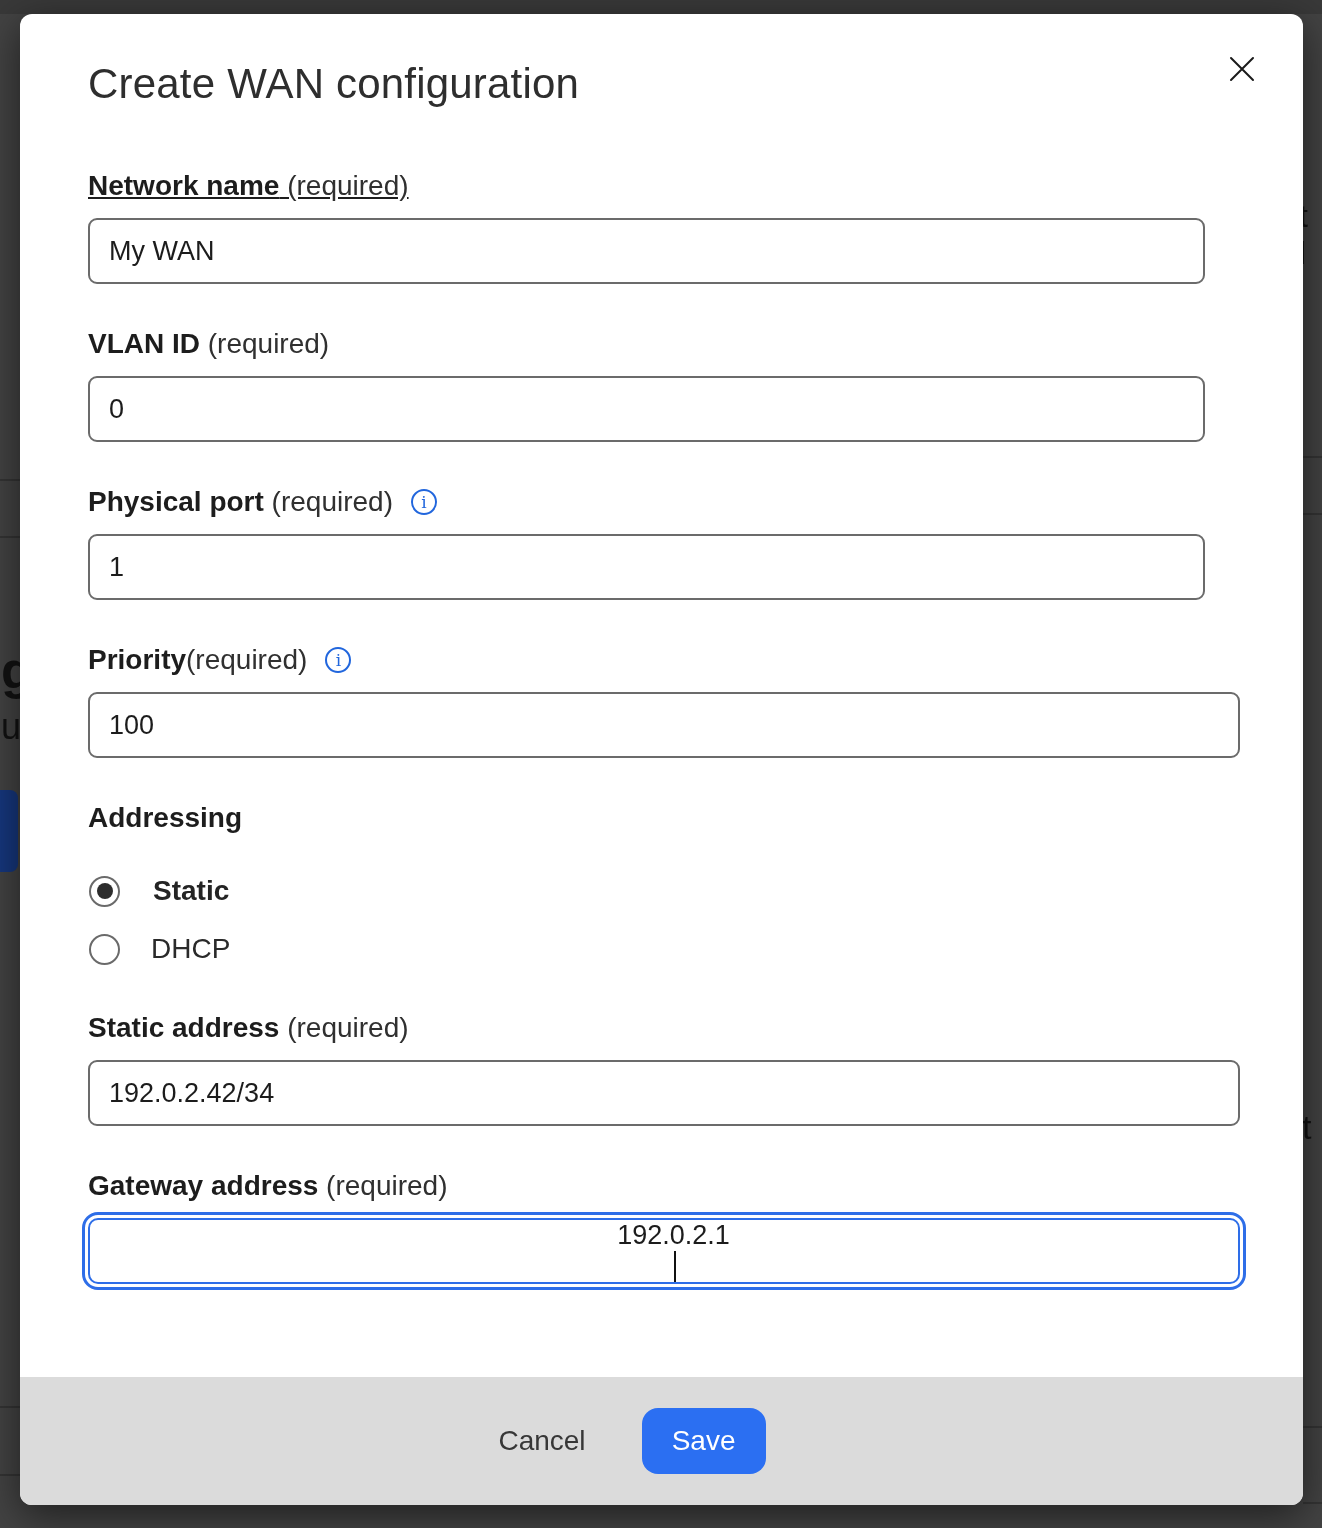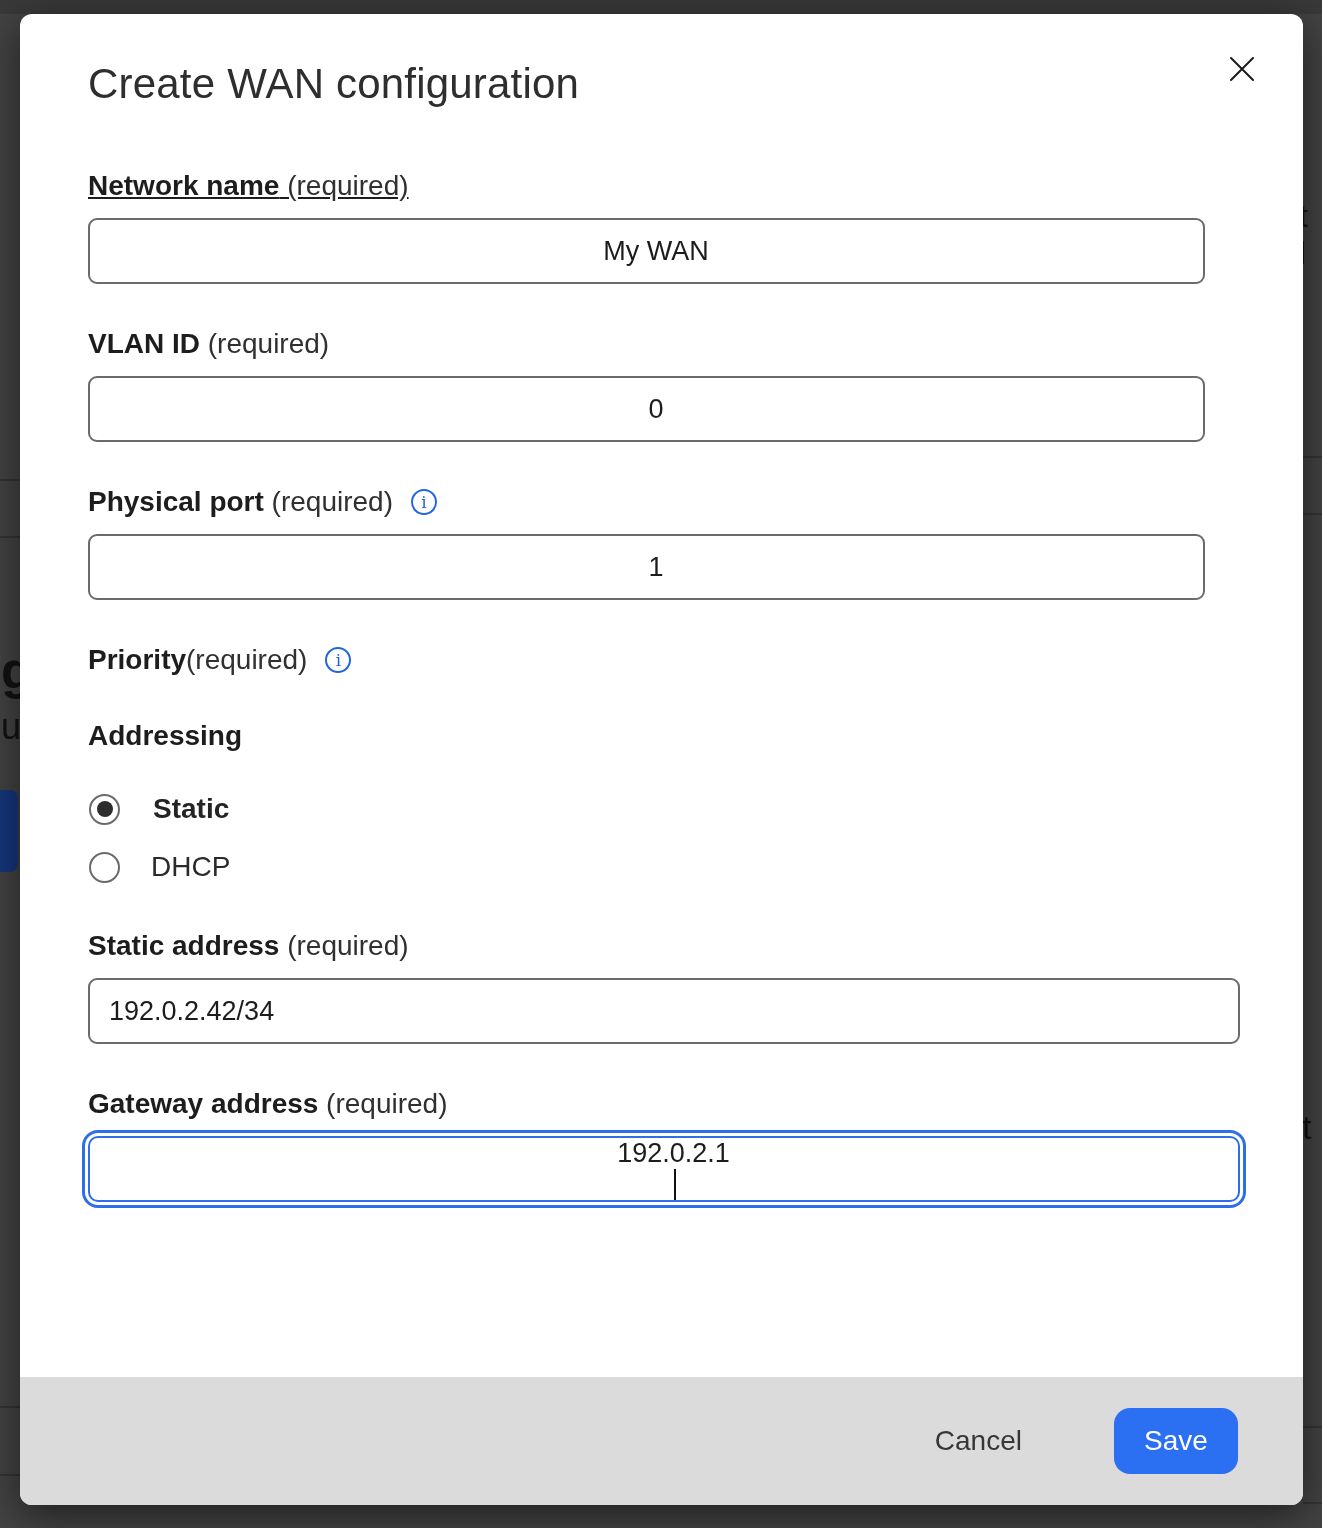--- a/index.html
+++ b/index.html
@@ -35,40 +35,40 @@
   .field-label .lbl { font-weight:bold; color:#1d1d1d; }
   .field-label .req { font-weight:400; color:#303030; white-space:pre; }
   .field-label--first { margin-top:62px;text-decoration:underline; }
 
   .info-icon { display:inline-flex; align-items:center; justify-content:center;
                width:26px; height:26px; margin-left:18px; border:2px solid #2166dd; border-radius:50%;
                color:#2166dd; font-family:"DejaVu Serif",serif; font-size:17px; line-height:1; cursor:pointer; }
 
   .text-input { margin-top:16px; height:66px; border:2px solid #6b6b6b; border-radius:9px;
                 display:flex; align-items:center; padding-left:19px; font-size:27px; color:#1c1c1c; background:#fff; }
-  .input--narrow { width:1117px;justify-content:center; }
+  .input--narrow { width:1117px; }
   .input--wide   { width:1152px; }
   .text-input--focused { border:2px solid #2e6ee8; outline:3px solid #2e6ee8; outline-offset:3px; border-radius:10px;flex-direction:column; }
   .caret { display:inline-block; width:2px; height:34px; background:#111; margin-left:2px; }
 
   .section-heading { margin-top:44px; font-size:28px; line-height:32px; font-weight:bold; color:#1d1d1d; }
 
   .radio-row { display:flex; align-items:center; height:34px; }
   .radio-row--first { margin-top:24px; }
   .radio-row--second { margin-top:40px; }
   .radio { width:31px; height:31px; border:2.5px solid #6a6a6a; border-radius:50%; margin-left:1px;
            display:flex; align-items:center; justify-content:center; flex:0 0 auto; cursor:pointer; background:#fff; }
   .radio .dot { width:16px; height:16px; border-radius:50%; background:#2d2d2d; display:none; }
   .radio--selected .dot { display:block; }
   .radio-label { margin-left:31px; font-size:28px; color:#2a2a2a; }
   .radio-label--bold { font-weight:bold; color:#242424; margin-left:33px; }
 
   .modal-footer { position:absolute; left:0; bottom:0; width:100%; height:128px; background:#dbdbdb;
-                  border-radius:0 0 12px 12px; display:flex; align-items:center; justify-content:flex-end;
-                  padding-right:65px;gap:36px; }
+                  border-radius:0 0 12px 12px; display:flex; align-items:center; justify-content:center;
+                  padding-right:65px; }
   .cancel-btn { border:none; background:transparent; font-size:28px; color:#373737; cursor:pointer;
                 font-family:inherit; margin-right:50px; padding:10px 6px; }
   .save-btn { width:124px; height:66px; border:none; border-radius:16px; background:#2b6ff2; color:#ffffff;
               font-size:28px; font-family:inherit; cursor:pointer; }
 </style>
 </head>
 <body>
 
 <div class="screen">
   <div class="top-strip"></div>
@@ -125,20 +125,23 @@
         </div>
       <div class="text-input input--narrow" role="textbox">
           <span>1</span>
         </div>
 
       <div class="field-label">
           <span class="lbl">Priority</span>
           <span class="req">(required)</span>
           <span class="info-icon">i</span>
         </div>
+      <div class="text-input input--wide" role="textbox">
+          <span>100</span>
+        </div>
 
       <div class="section-heading">Addressing</div>
 
       <div class="radio-row radio-row--second">
         <span class="radio radio--selected">
             <span class="dot"></span>
           </span>
         <span class="radio-label radio-label--bold">Static</span>
       </div>
 

